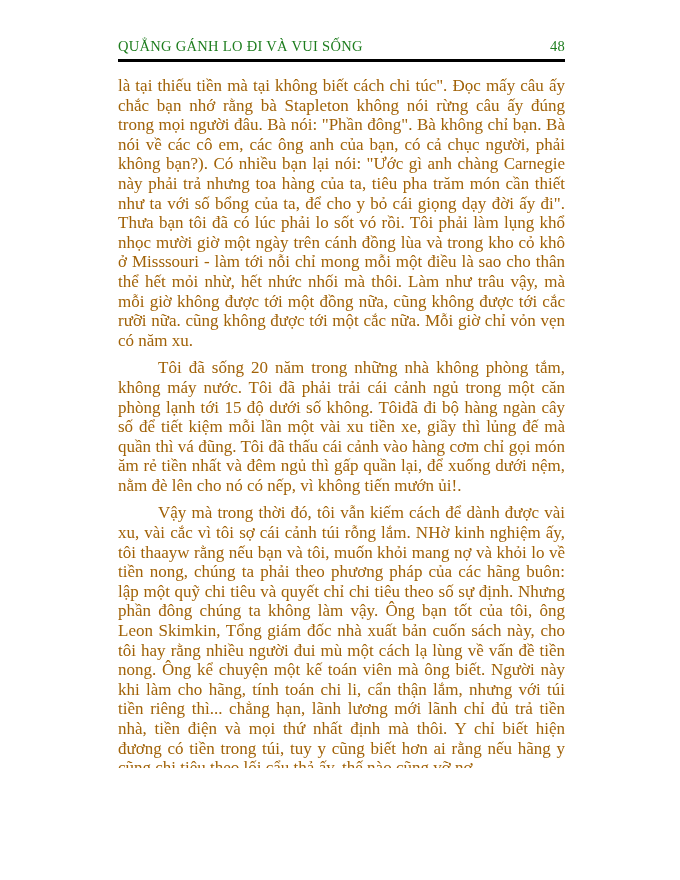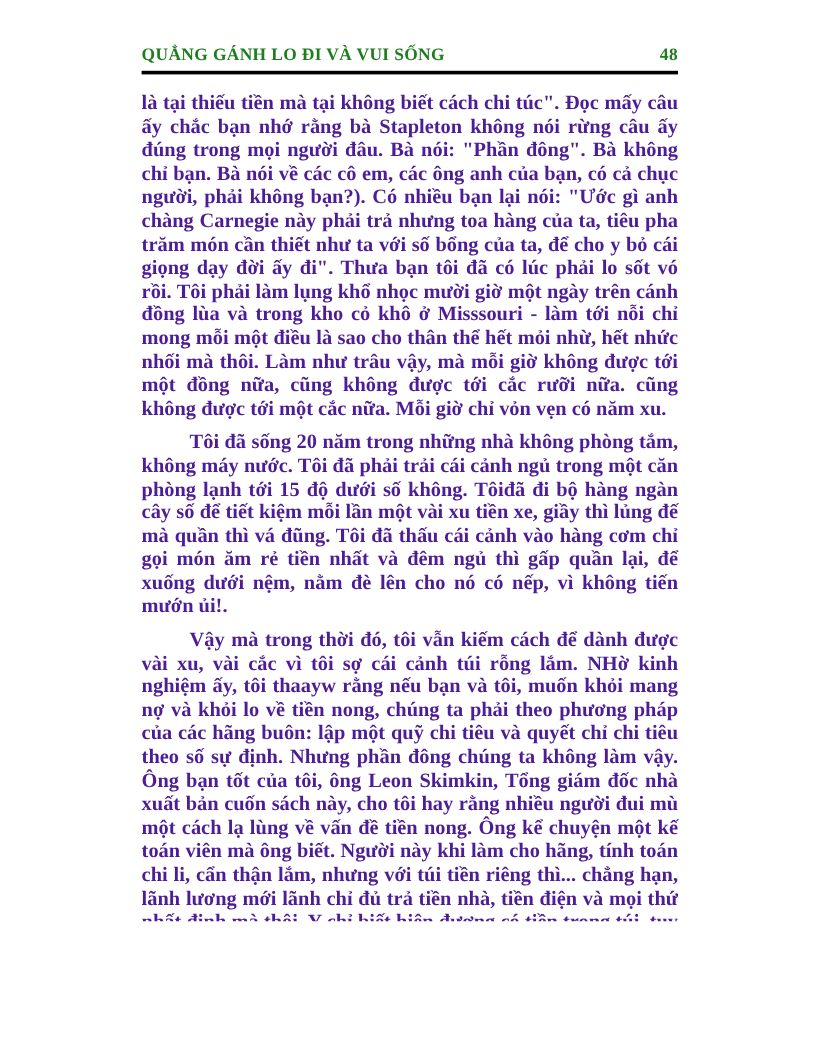--- a/index.html
+++ b/index.html
@@ -7,21 +7,20 @@
     padding: 0;
     background: #ffffff;
   }
   .page {
     position: relative;
     width: 680px;
     height: 768px;
     background: #ffffff;
     overflow: hidden;
     font-family: "Liberation Serif", "DejaVu Serif", serif;
-    font-weight: bold;
   }
   .column {
     position: absolute;
     left: 118px;
     top: 0;
     width: 447px;
   }
   .header-row {
     display: flex;
     justify-content: space-between;
@@ -35,21 +34,21 @@
   .header-rule {
     width: 447px;
     height: 3px;
     background: #000000;
   }
   .body-text {
     margin-top: 14px;
     font-size: 17px;
     line-height: 19.6px;
     text-align: justify;
-    color: #4c1d95;
+    color: #a16207;
   }
   .body-text p.para {
     margin: 0 0 8px 0;
   }
   .body-text p.indent {
     text-indent: 40px;
   }
   .footer {
     position: absolute;
     left: 118px;

